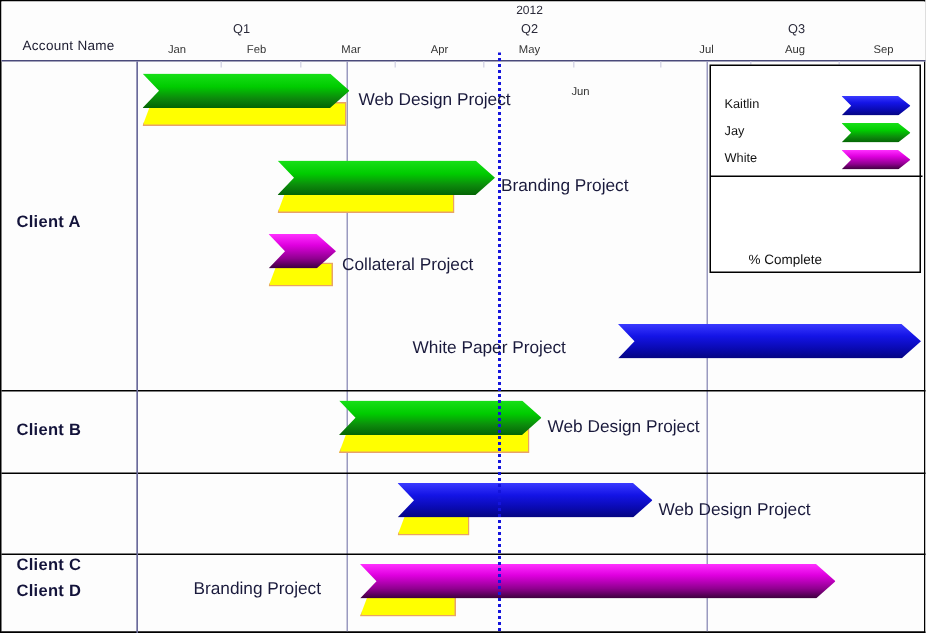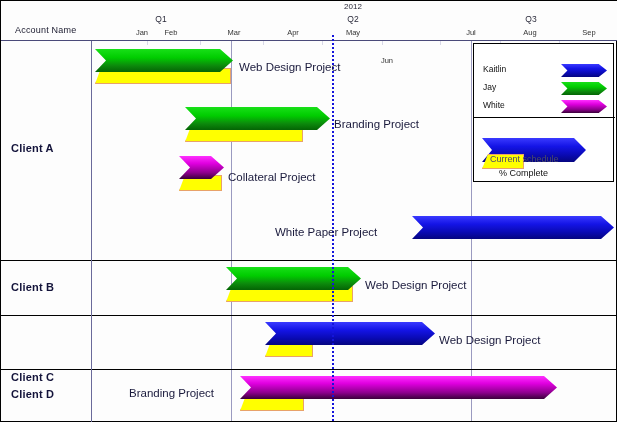--- a/index.html
+++ b/index.html
@@ -145,21 +145,21 @@
 
   <div id="header">
     <div class="hdr-account">Account Name</div>
     <div class="hdr-year" id="hdr-year" style="left: 352px;">2012</div>
     <div id="quarter-host">
         <div class="hdr-quarter" style="left: 160px;">Q1</div>
         <div class="hdr-quarter" style="left: 352px;">Q2</div>
         <div class="hdr-quarter" style="left: 530px;">Q3</div>
       </div>
     <div id="month-host">
-        <div class="hdr-month" style="left: 117px; margin-left: 24px;">Jan</div>
+        <div class="hdr-month" style="left: 117px;">Jan</div>
         <div class="hdr-month" style="left: 170px;">Feb</div>
         <div class="hdr-month" style="left: 233px;">Mar</div>
         <div class="hdr-month" style="left: 292px;">Apr</div>
         <div class="hdr-month" style="left: 352px;">May</div>
         <div class="hdr-month" style="left: 386px; margin-top: 28px;">Jun</div>
         <div class="hdr-month" style="left: 470px;">Jul</div>
         <div class="hdr-month" style="left: 529px;">Aug</div>
         <div class="hdr-month" style="left: 588px;">Sep</div>
       </div>
   </div>
@@ -223,21 +223,16 @@
         <div class="lg-row" style="top: 36px;">
           <div class="lg-name">Jay</div>
           <div class="lg-swatch g-green"></div>
         </div>
         <div class="lg-row" style="top: 54px;">
           <div class="lg-name">White</div>
           <div class="lg-swatch g-mag"></div>
         </div>
       </div>
     <div id="legend-div"></div>
-    <div id="lg-demo-wrap">
-      <div id="lg-demo-bar" class="g-blue"></div>
-      <div id="lg-demo-prog"></div>
-      <div id="lg-demo-text">Current schedule</div>
-    </div>
     <div id="lg-pct">% Complete</div>
   </div>
 
 </div>
 
 </body></html>

